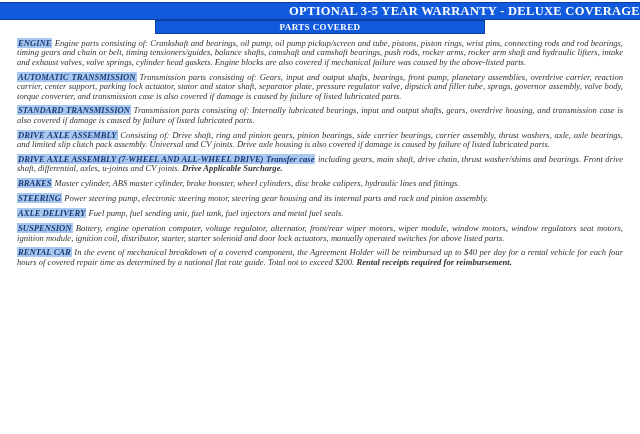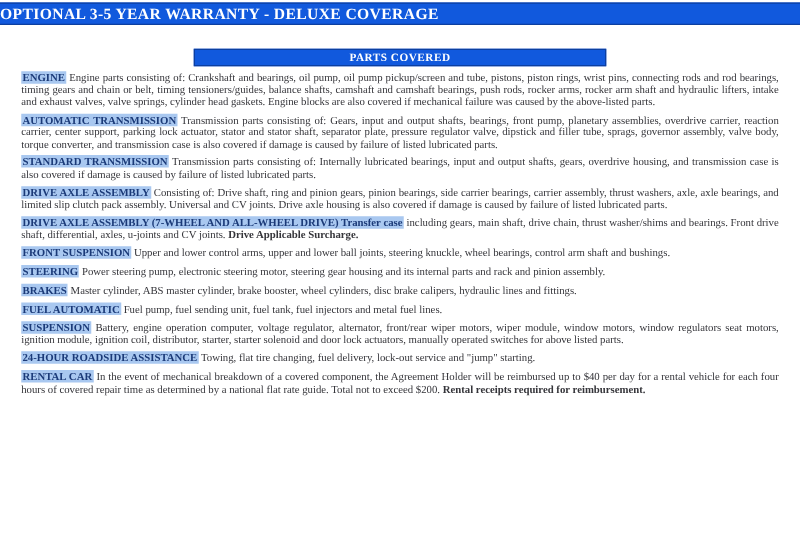--- a/index.html
+++ b/index.html
@@ -18,38 +18,38 @@
     margin-top: 2px;
     height: 18px;
     background: var(--bar);
     border-top: 1px solid var(--bar-dark);
     border-bottom: 1px solid var(--bar-dark);
     box-sizing: border-box;
     color: #ffffff;
     font-weight: bold;
     font-size: 12.5px;
     line-height: 16px;
-    text-align: left;
+    text-align: right;
     letter-spacing: 0.3px;
   }
   .subbar {
     width: 330px;
     height: 14px;
-    margin: 19px auto 5px auto;
+    margin: 0 auto 5px auto;
     background: var(--bar);
     border: 1px solid var(--bar-dark);
     box-sizing: border-box;
     color: #ffffff;
     font-weight: bold;
     font-size: 9px;
     line-height: 12px;
     text-align: center;
     letter-spacing: 0.4px;
   }
-  .content { padding: 0 17px; }
+  .content { padding: 0 17px; font-style: italic; }
   p.section {
     margin: 0 0 5.5px 0;
     font-size: 8.6px;
     line-height: 9.4px;
     color: var(--body);
     text-align: justify;
   }
   .hl {
     background: var(--hl);
     color: var(--label);
@@ -72,28 +72,26 @@
   <p class="section"><span class="hl">AUTOMATIC TRANSMISSION</span><span class="txt"> Transmission parts consisting of: Gears, input and output shafts, bearings, front pump, planetary assemblies, overdrive carrier, reaction carrier, center support, parking lock actuator, stator and stator shaft, separator plate, pressure regulator valve, dipstick and filler tube, sprags, governor assembly, valve body, torque converter, and transmission case is also covered if damage is caused by failure of listed lubricated parts.</span></p>
 
   <p class="section"><span class="hl">STANDARD TRANSMISSION</span><span class="txt"> Transmission parts consisting of: Internally lubricated bearings, input and output shafts, gears, overdrive housing, and transmission case is also covered if damage is caused by failure of listed lubricated parts.</span></p>
 
   <p class="section"><span class="hl">DRIVE AXLE ASSEMBLY</span><span class="txt"> Consisting of: Drive shaft, ring and pinion gears, pinion bearings, side carrier bearings, carrier assembly, thrust washers, axle, axle bearings, and limited slip clutch pack assembly. Universal and CV joints. Drive axle housing is also covered if damage is caused by failure of listed lubricated parts.</span></p>
 
   <p class="section"><span class="hl">DRIVE AXLE ASSEMBLY (7-WHEEL AND ALL-WHEEL DRIVE) Transfer case</span><span class="txt"> including gears, main shaft, drive chain, thrust washer/shims and bearings. Front drive shaft, differential, axles, u-joints and CV joints.</span><span class="bold-suffix"> Drive Applicable Surcharge.</span></p>
 
 
 
-  <p class="section"><span class="hl">FRONT SUSPENSION</span><span class="txt"> Upper and lower control arms, upper and lower ball joints, steering knuckle, wheel bearings, control arm shaft and bushings.</span></p>
+
+  <p class="section"><span class="hl">BRAKES</span><span class="txt"> Master cylinder, ABS master cylinder, brake booster, wheel cylinders, disc brake calipers, hydraulic lines and fittings.</span></p>
 
   <p class="section"><span class="hl">STEERING</span><span class="txt"> Power steering pump, electronic steering motor, steering gear housing and its internal parts and rack and pinion assembly.</span></p>
 
-  <p class="section"><span class="hl">BRAKES</span><span class="txt"> Master cylinder, ABS master cylinder, brake booster, wheel cylinders, disc brake calipers, hydraulic lines and fittings.</span></p>
 
-
-  <p class="section"><span class="hl">FUEL AUTOMATIC</span><span class="txt"> Fuel pump, fuel sending unit, fuel tank, fuel injectors and metal fuel lines.</span></p>
+  <p class="section"><span class="hl">AXLE DELIVERY</span><span class="txt"> Fuel pump, fuel sending unit, fuel tank, fuel injectors and metal fuel seals.</span></p>
 
   <p class="section"><span class="hl">SUSPENSION</span><span class="txt"> Battery, engine operation computer, voltage regulator, alternator, front/rear wiper motors, wiper module, window motors, window regulators seat motors, ignition module, ignition coil, distributor, starter, starter solenoid and door lock actuators, manually operated switches for above listed parts.</span></p>
 
-  <p class="section"><span class="hl">24-HOUR ROADSIDE ASSISTANCE</span><span class="txt"> Towing, flat tire changing, fuel delivery, lock-out service and "jump" starting.</span></p>
 
   <p class="section"><span class="hl">RENTAL CAR</span><span class="txt"> In the event of mechanical breakdown of a covered component, the Agreement Holder will be reimbursed up to $40 per day for a rental vehicle for each four hours of covered repair time as determined by a national flat rate guide. Total not to exceed $200.</span><span class="bold-suffix"> Rental receipts required for reimbursement.</span></p>
 </div>
 </div>
 
 </body></html>

